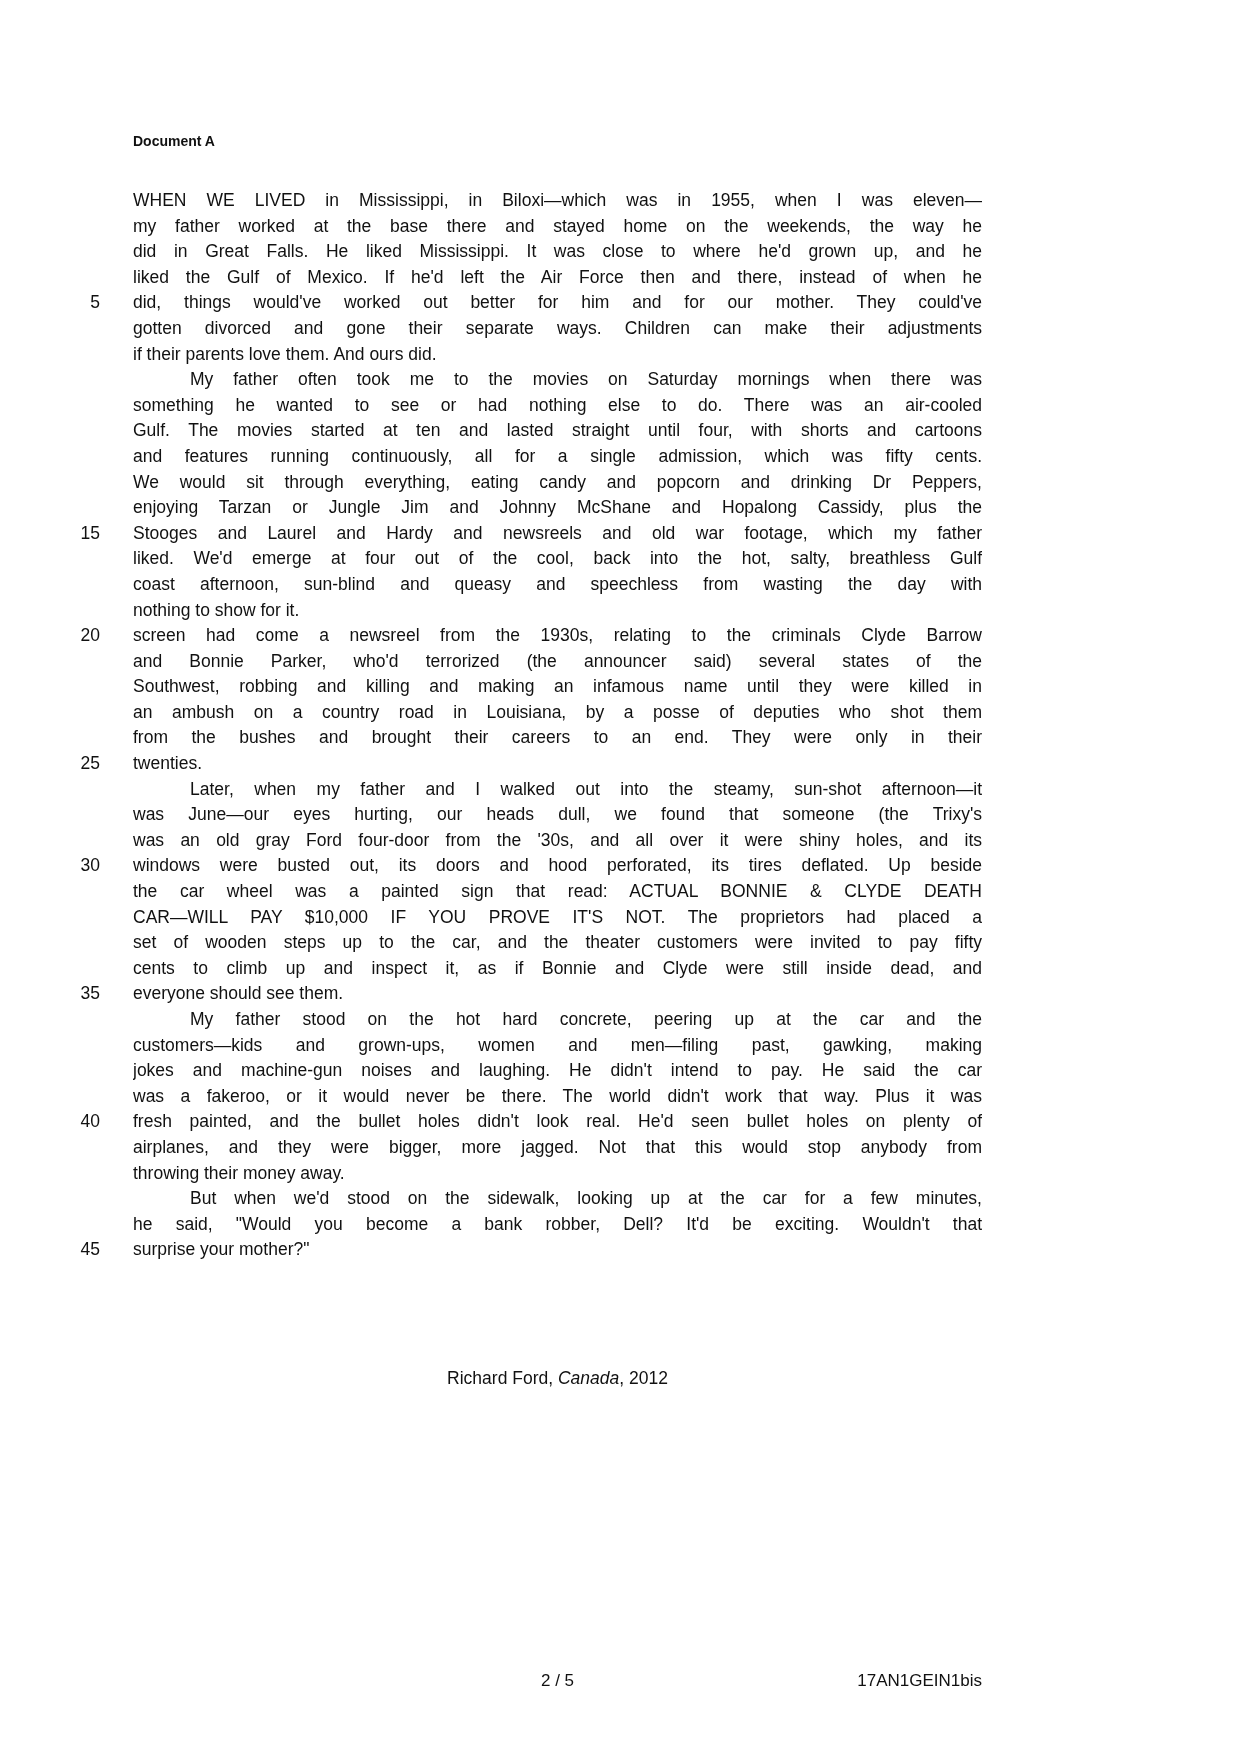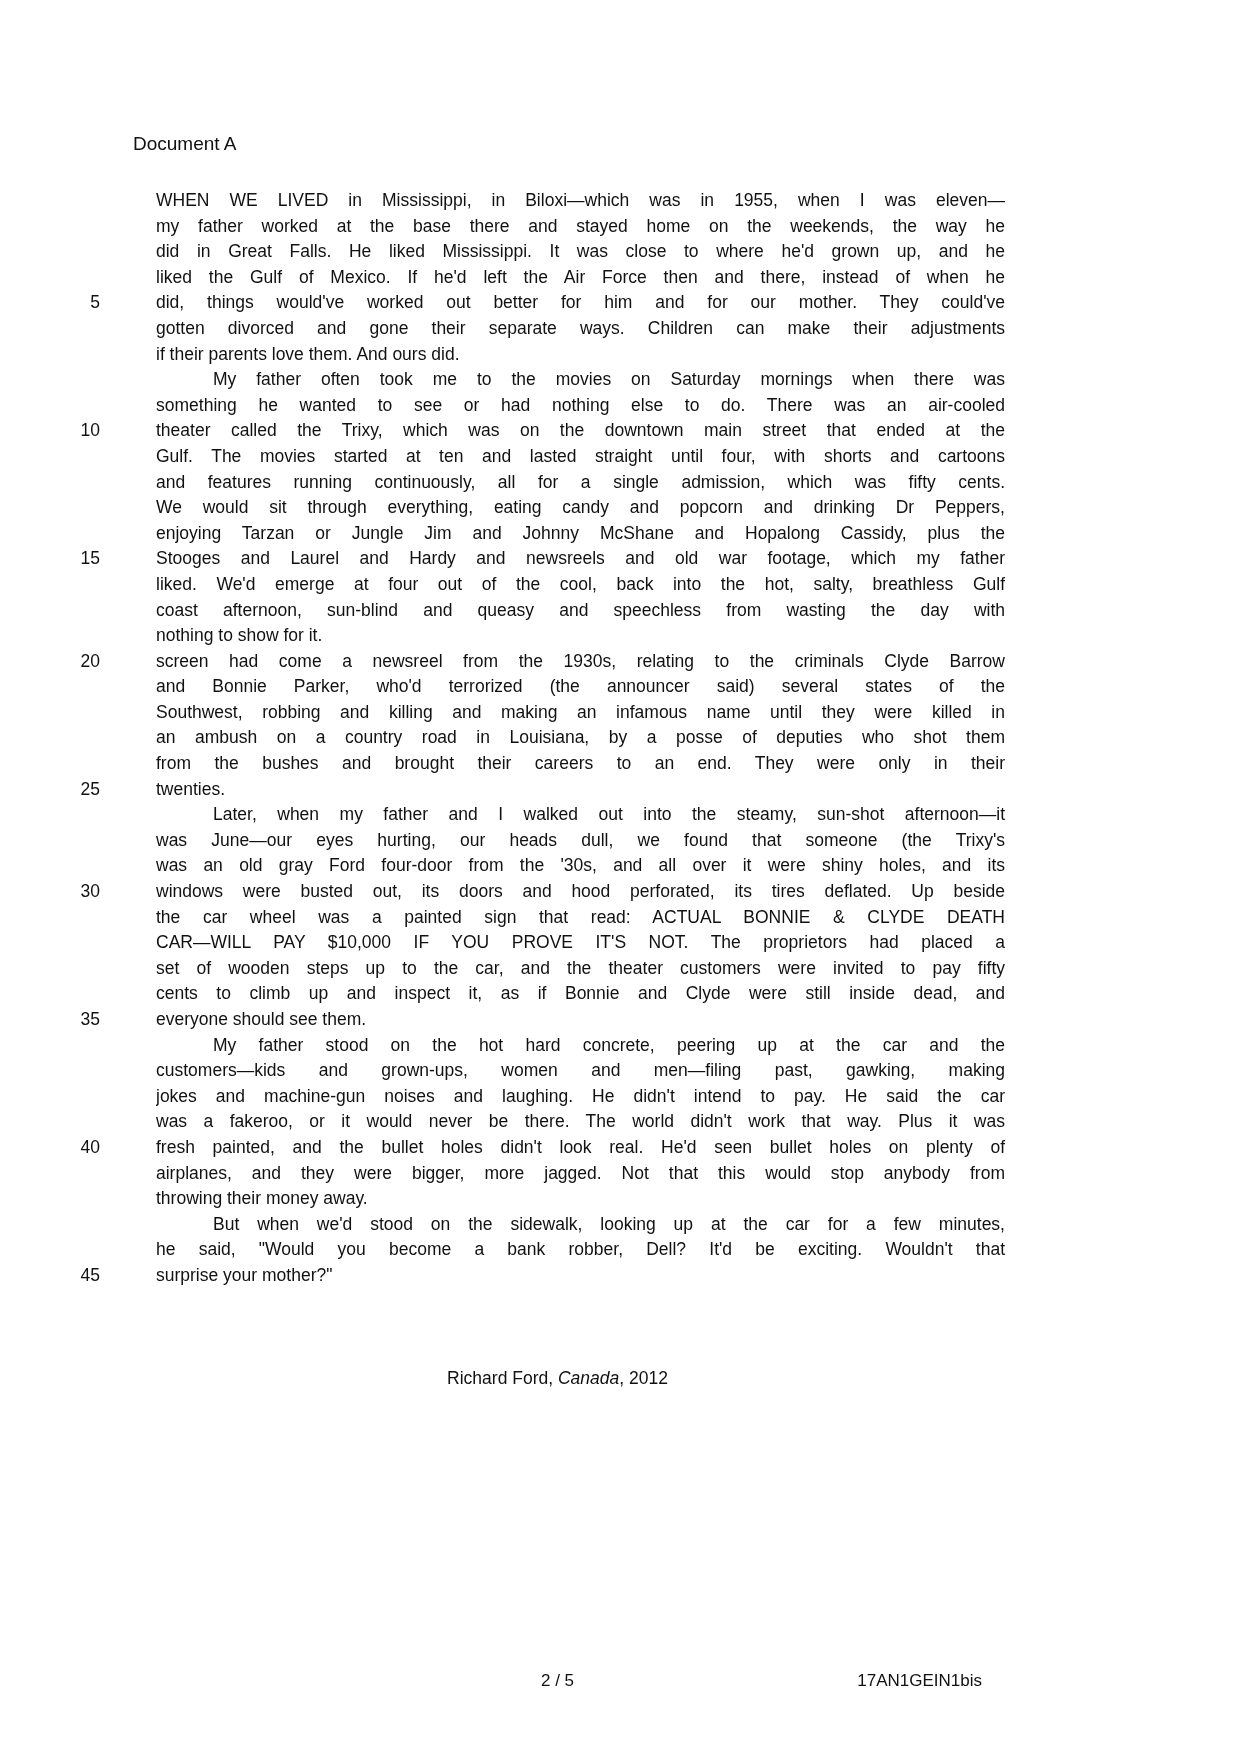--- a/index.html
+++ b/index.html
@@ -14,37 +14,36 @@
   .page {
     position: absolute;
     inset: 0;
     background: #ffffff;
     overflow: hidden;
   }
   .doc-title {
     position: absolute;
     left: 133px;
     top: 133px;
-    font-size: 19px;
-    font-weight: normal;
+    font-size: 14px;
+    font-weight: bold;
     color: #111111;
   }
   .text-block {
     position: absolute;
     left: 78px;
     top: 188px;
     width: 904px;
   }
   .line {
     display: flex;
     font-size: 17.5px;
     line-height: 25.6px;
     height: 25.6px;
     white-space: nowrap;
-    gap: 23px;
   }
   .line-num {
     flex: none;
     width: 22px;
     margin-right: 33px;
     text-align: right;
     font-size: 17.5px;
     color: #111111;
   }
   .line-text {
@@ -135,24 +134,20 @@
     <div class="line">
       <span class="line-num"></span>
       <span class="line-text indent">My father often took me to the movies on Saturday mornings when there was</span>
     </div>
 
     <div class="line">
       <span class="line-num"></span>
       <span class="line-text">something he wanted to see or had nothing else to do. There was an air-cooled</span>
     </div>
 
-    <div class="line">
-      <span class="line-num">10</span>
-      <span class="line-text">theater called the Trixy, which was on the downtown main street that ended at the</span>
-    </div>
 
     <div class="line">
       <span class="line-num"></span>
       <span class="line-text">Gulf. The movies started at ten and lasted straight until four, with shorts and cartoons</span>
     </div>
 
     <div class="line">
       <span class="line-num"></span>
       <span class="line-text">and features running continuously, all for a single admission, which was fifty cents.</span>
     </div>

